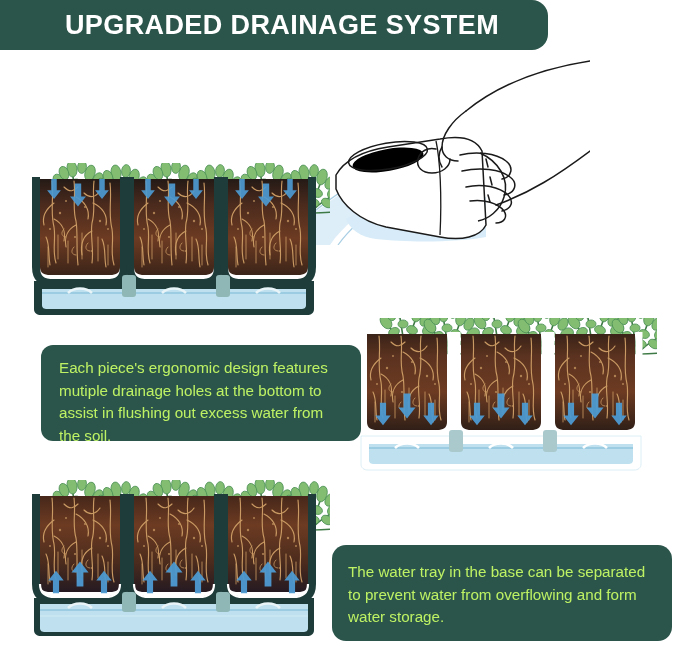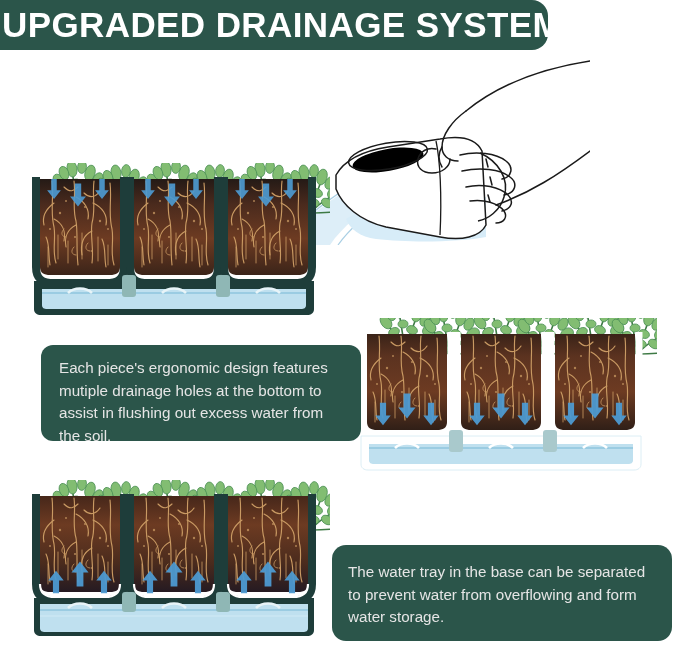--- a/index.html
+++ b/index.html
@@ -15,39 +15,39 @@
 
   
   .banner{
     position:absolute;left:0;top:0;width:548px;height:50px;
     background:#2b554a;
     border-top-right-radius:16px;border-bottom-right-radius:16px;
     display:flex;align-items:center;justify-content:center;
   }
   .banner-text{
     color:#ffffff;
-    font-size:35px;
+    font-size:27px;
     font-weight:bold;
     letter-spacing:0.4px;
     white-space:nowrap;
     padding-right:4px;
     margin-left:20px;
   }
 
   
   .callout{
     position:absolute;
     background:#2b554a;
     color:#ffffff;
     box-sizing:border-box;
   }
   .callout .ctext{
     font-size:15.2px;
     line-height:22.6px;
-    color:#e5e5e5;
+    color:#bef264;
     display:block;
     white-space:pre-line;
   }
   #callout-1{
     left:41px;top:345px;width:320px;height:96px;
     border-radius:12px;
     padding:12px 14px 10px 18px;
   }
   #callout-2{
     left:332px;top:545px;width:340px;height:96px;

